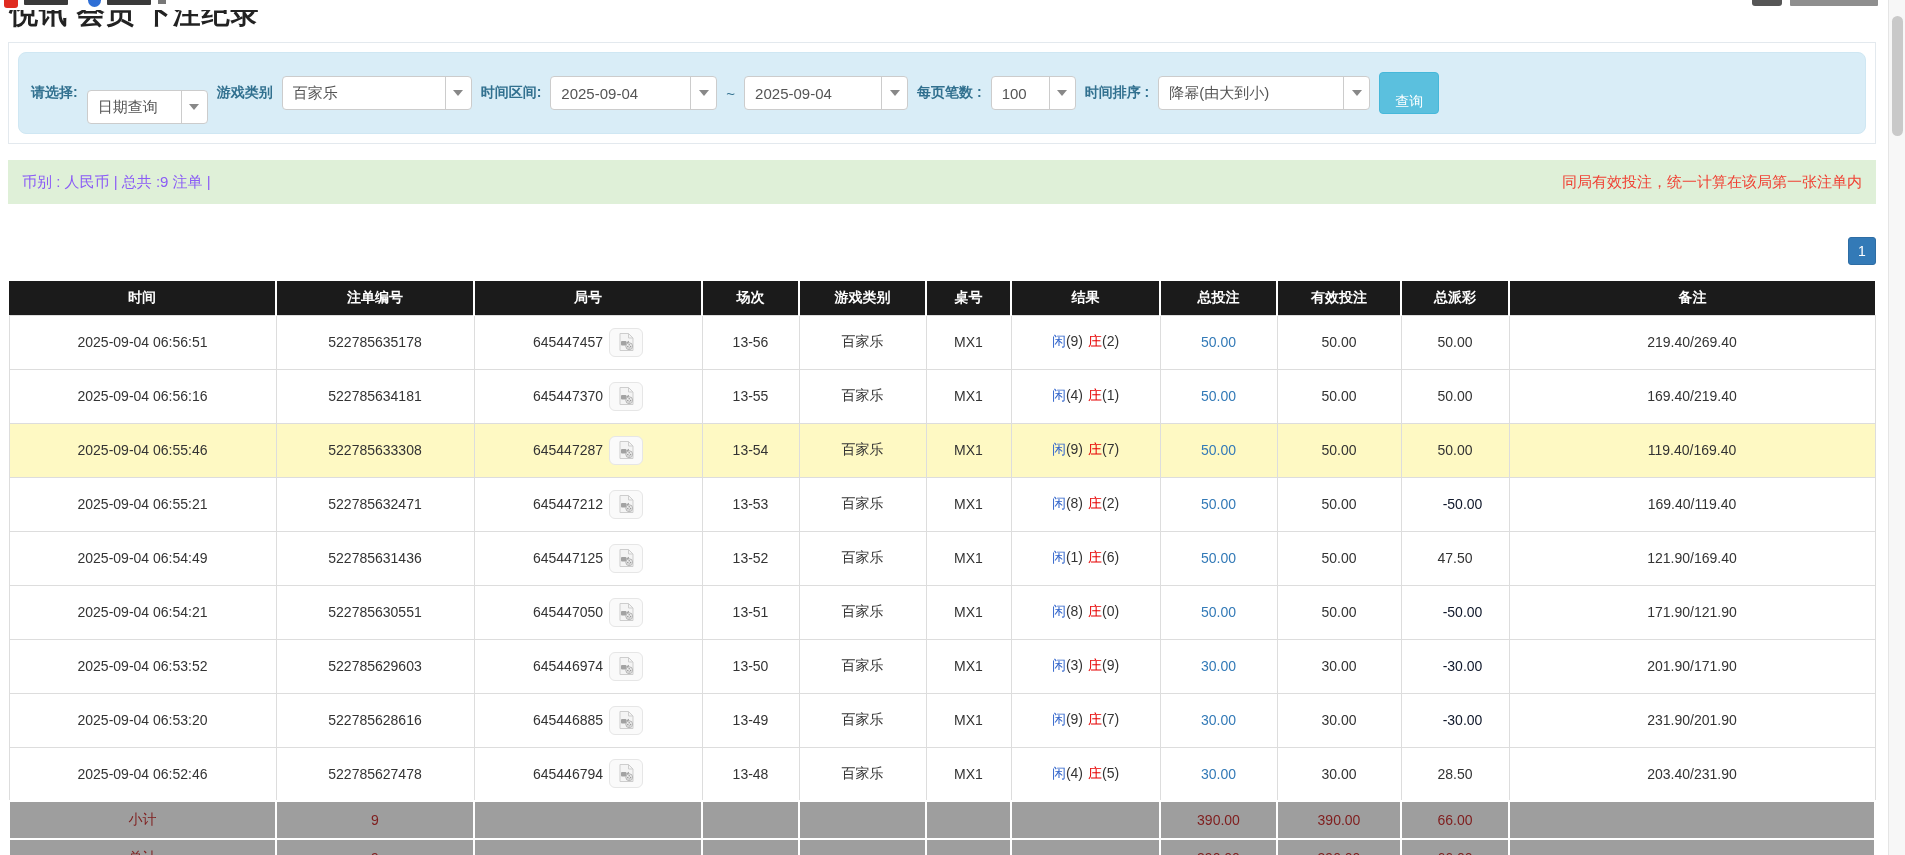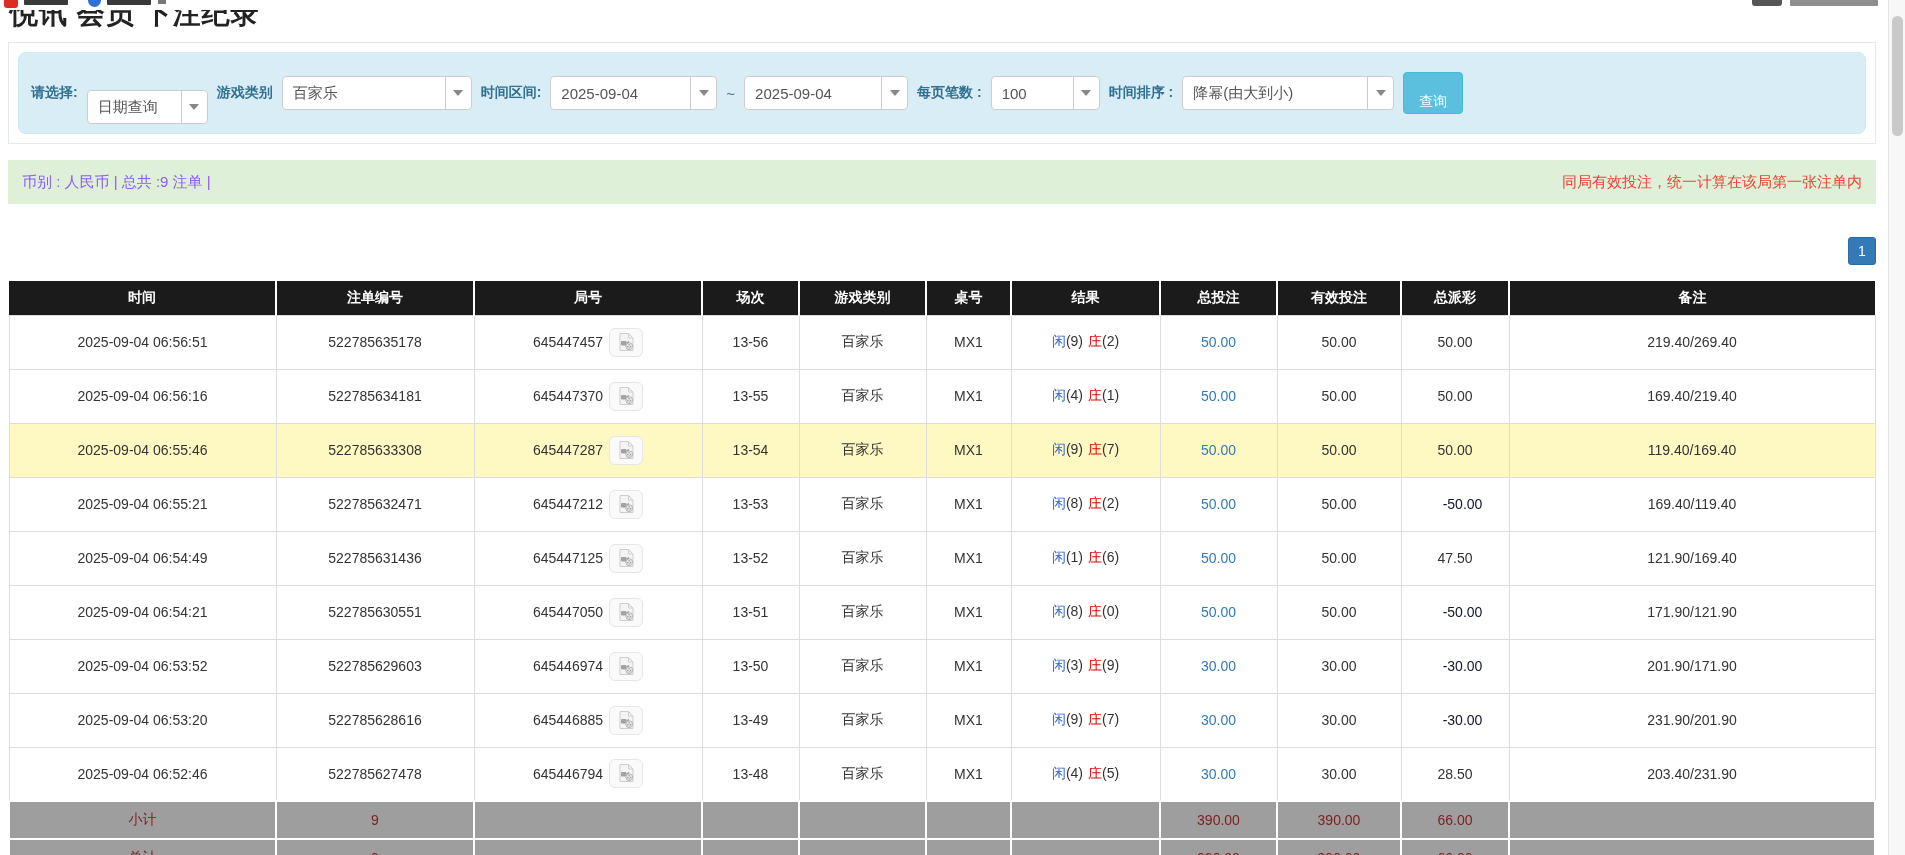--- a/index.html
+++ b/index.html
@@ -29,21 +29,21 @@
   .filter-bar { background: #d9edf7; border: 1px solid #cfe7f3; border-radius: 8px;
     padding: 9px 12px; display: flex; align-items: center; gap: 9px; }
   .f-label { color: #31708f; font-weight: bold; font-size: 14px; white-space: nowrap; }
   .combobox { background: #fff; border: 1px solid #ccc; border-radius: 4px; height: 34px;
     display: flex; align-items: center; cursor: pointer; }
   .combobox .val { flex: 1; font-size: 15px; color: #555; padding: 0 10px; white-space: nowrap; overflow: hidden; }
   .combobox .arrow-seg { width: 26px; align-self: stretch; border-left: 1px solid #ccc;
     display: flex; align-items: center; justify-content: center; }
   .caret-down { width: 0; height: 0; border-left: 5px solid transparent; border-right: 5px solid transparent; border-top: 6px solid #888; }
   .w1 { width: 121px; margin-top: 28px; } .w2 { width: 190px; } .w3 { width: 167px; } .w4 { width: 164px; }
-  .w5 { width: 109px; }  .w6 { width: 212px; }
+  .w5 { width: 85px; }  .w6 { width: 212px; }
   .tilde { color: #31708f; font-size: 15px; }
   .btn-search { background: #5bc0de; border: 1px solid #46b8da; color: #fff; font-size: 14px;
     border-radius: 4px; padding: 20px 15px; height: 32px; cursor: pointer; }
 
   
   .summary-bar { margin-top: 16px; background: #dff0d8; height: 44px; display: flex;
     align-items: center; justify-content: space-between; padding: 0 14px; }
   .summary-left { color: #8b5cf6; font-size: 15px; }
   .summary-right { color: #f04134; font-size: 15px; }
 

